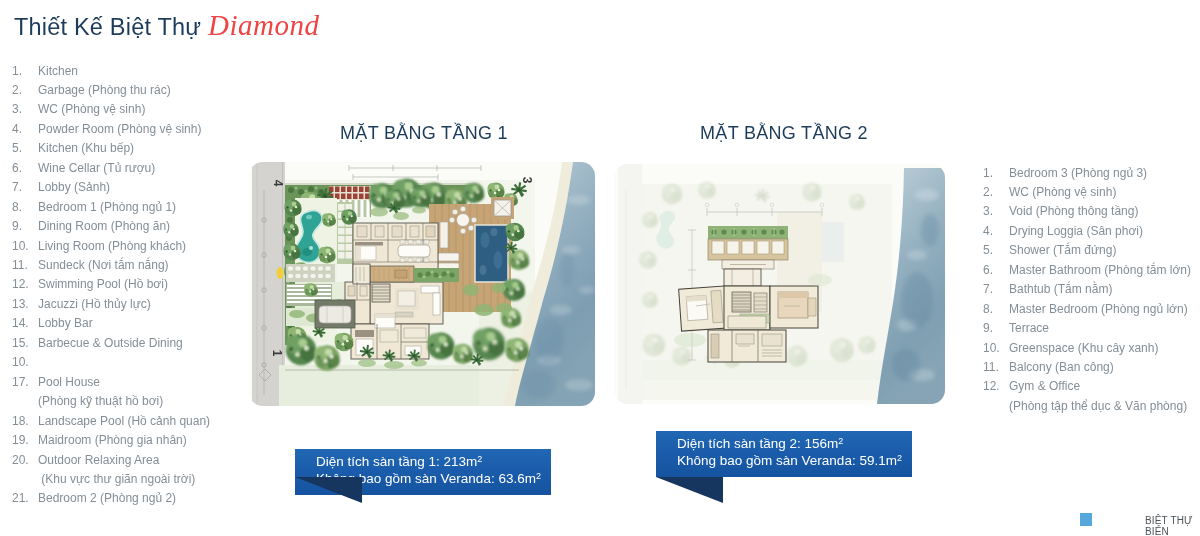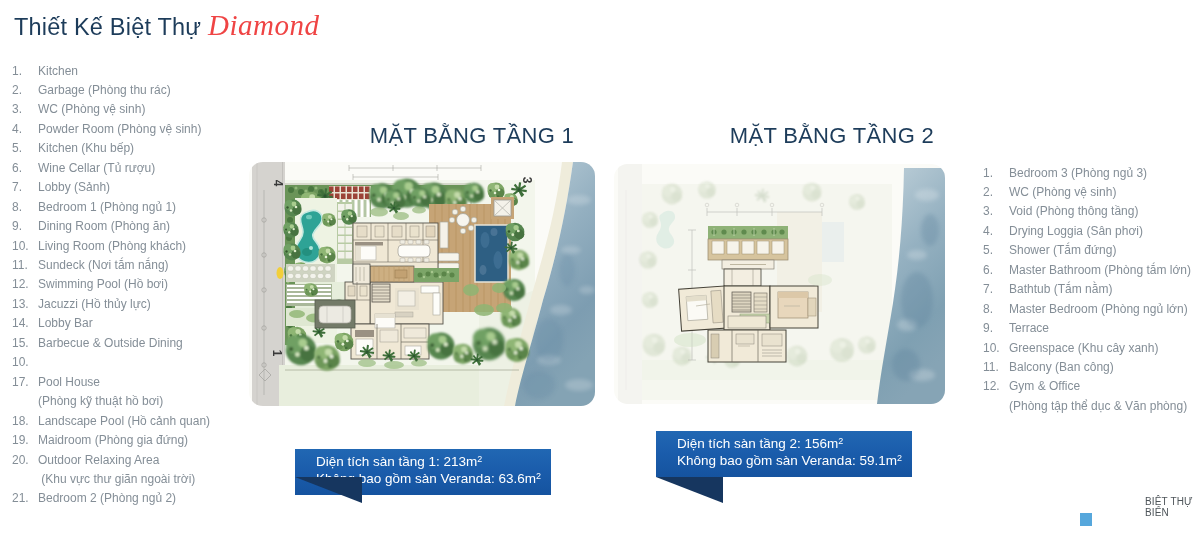--- a/index.html
+++ b/index.html
@@ -5,21 +5,21 @@
   html,body{margin:0;padding:0;}
   body{width:1200px;height:536px;position:relative;background:#ffffff;
        font-family:"Liberation Sans",sans-serif;overflow:hidden;}
   .abs{position:absolute;}
   .title{left:14px;top:9px;font-size:23.5px;color:#1d3c5a;letter-spacing:0.2px;}
   .title .script{font-family:"Liberation Serif",serif;font-style:italic;font-size:29px;letter-spacing:0.5px;color:#ef4444;}
   .list{font-size:12px;color:#848e97;line-height:19.45px;}
   .list .row{display:flex;}
   .list .num{width:26px;flex:none;}
   .list .txt{flex:1;}
-  .ptitle{font-size:22px;color:#1d3c5a;letter-spacing:0.3px;width:300px;text-align:right;}
+  .ptitle{font-size:18px;color:#1d3c5a;letter-spacing:0.3px;width:300px;text-align:center;}
   .bluebox{width:256px;height:46px;background:linear-gradient(180deg,#2167b3 0%,#1a5cab 50%,#15539f 100%);
            color:#ffffff;font-size:13.5px;line-height:16.8px;padding:5px 0 0 21px;box-sizing:border-box;}
   .bluebox sup{font-size:9px;line-height:0;vertical-align:4px;}
   .legend{font-size:10px;color:#4d5459;letter-spacing:0.15px;}
 </style>
 </head>
 <body>
 <div class="abs title">Thiết Kế Biệt Thự <span class="script">Diamond</span></div>
 
 <div class="abs list" style="left:12px;top:61.5px;width:250px;">
@@ -89,21 +89,21 @@
   <div class="row">
       <div class="num">17.</div>
       <div class="txt">Pool House<br>(Phòng kỹ thuật hồ bơi)</div>
     </div>
   <div class="row">
       <div class="num">18.</div>
       <div class="txt">Landscape Pool (Hồ cảnh quan)</div>
     </div>
   <div class="row">
       <div class="num">19.</div>
-      <div class="txt">Maidroom (Phòng gia đứng)</div>
+      <div class="txt">Maidroom (Phòng gia nhân)</div>
     </div>
   <div class="row">
       <div class="num">20.</div>
       <div class="txt">Outdoor Relaxing Area<br>&nbsp;(Khu vực thư giãn ngoài trời)</div>
     </div>
   <div class="row">
       <div class="num">21.</div>
       <div class="txt">Bedroom 2 (Phòng ngủ 2)</div>
     </div>
 </div>
@@ -792,13 +792,13 @@
 </svg>
 <div class="abs bluebox" style="left:656px;top:431px;">
   Diện tích sàn tầng 2: 156m<sup>2</sup><br>
   Không bao gồm sàn Veranda: 59.1m<sup>2</sup>
 </div>
 <svg class="abs" style="left:656px;top:477px;" width="68" height="27" viewBox="0 0 68 27">
   <polygon points="0,0 67,0 67,26" fill="#16365f"></polygon>
 </svg>
 
 <div class="abs" style="left:1080px;top:513px;width:12px;height:13px;background:#56a7dc;"></div>
-<div class="abs legend" style="left:1101px;top:496px;padding-left:44px;">BIỆT THỰ BIỂN</div>
+<div class="abs legend" style="left:1101px;top:515px;padding-left:44px;">BIỆT THỰ BIỂN</div>
 
 </body></html>

